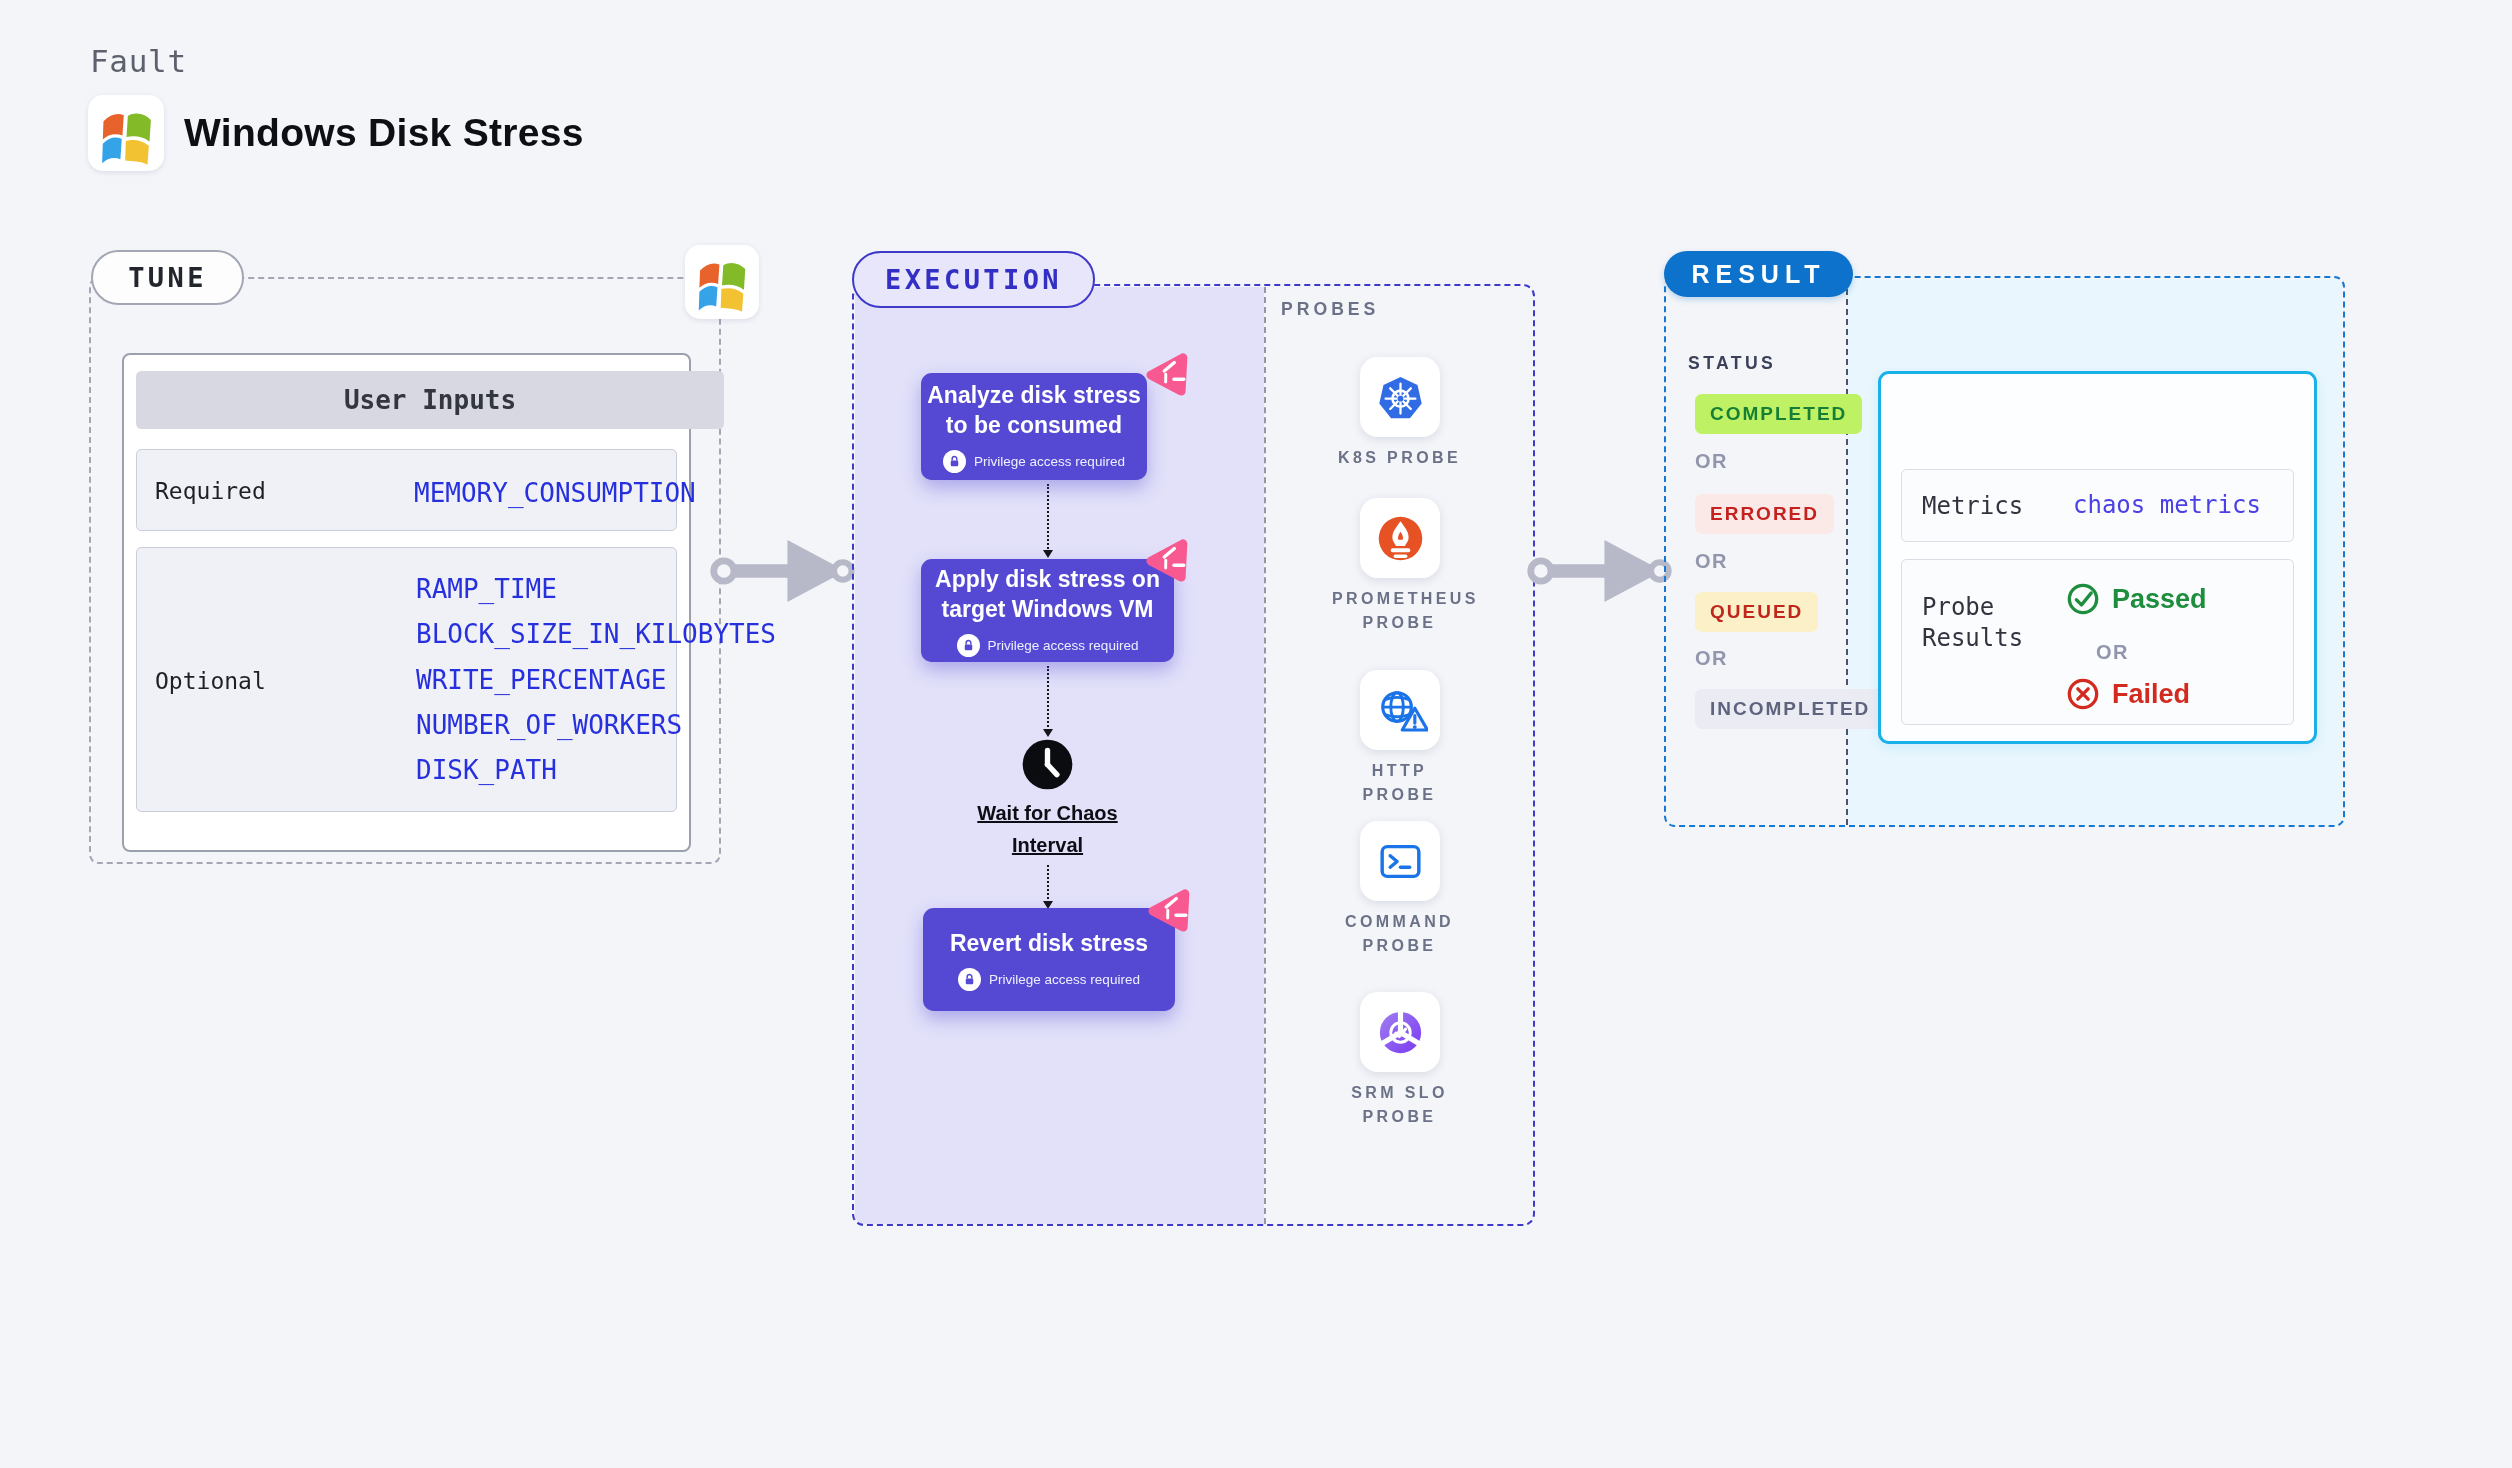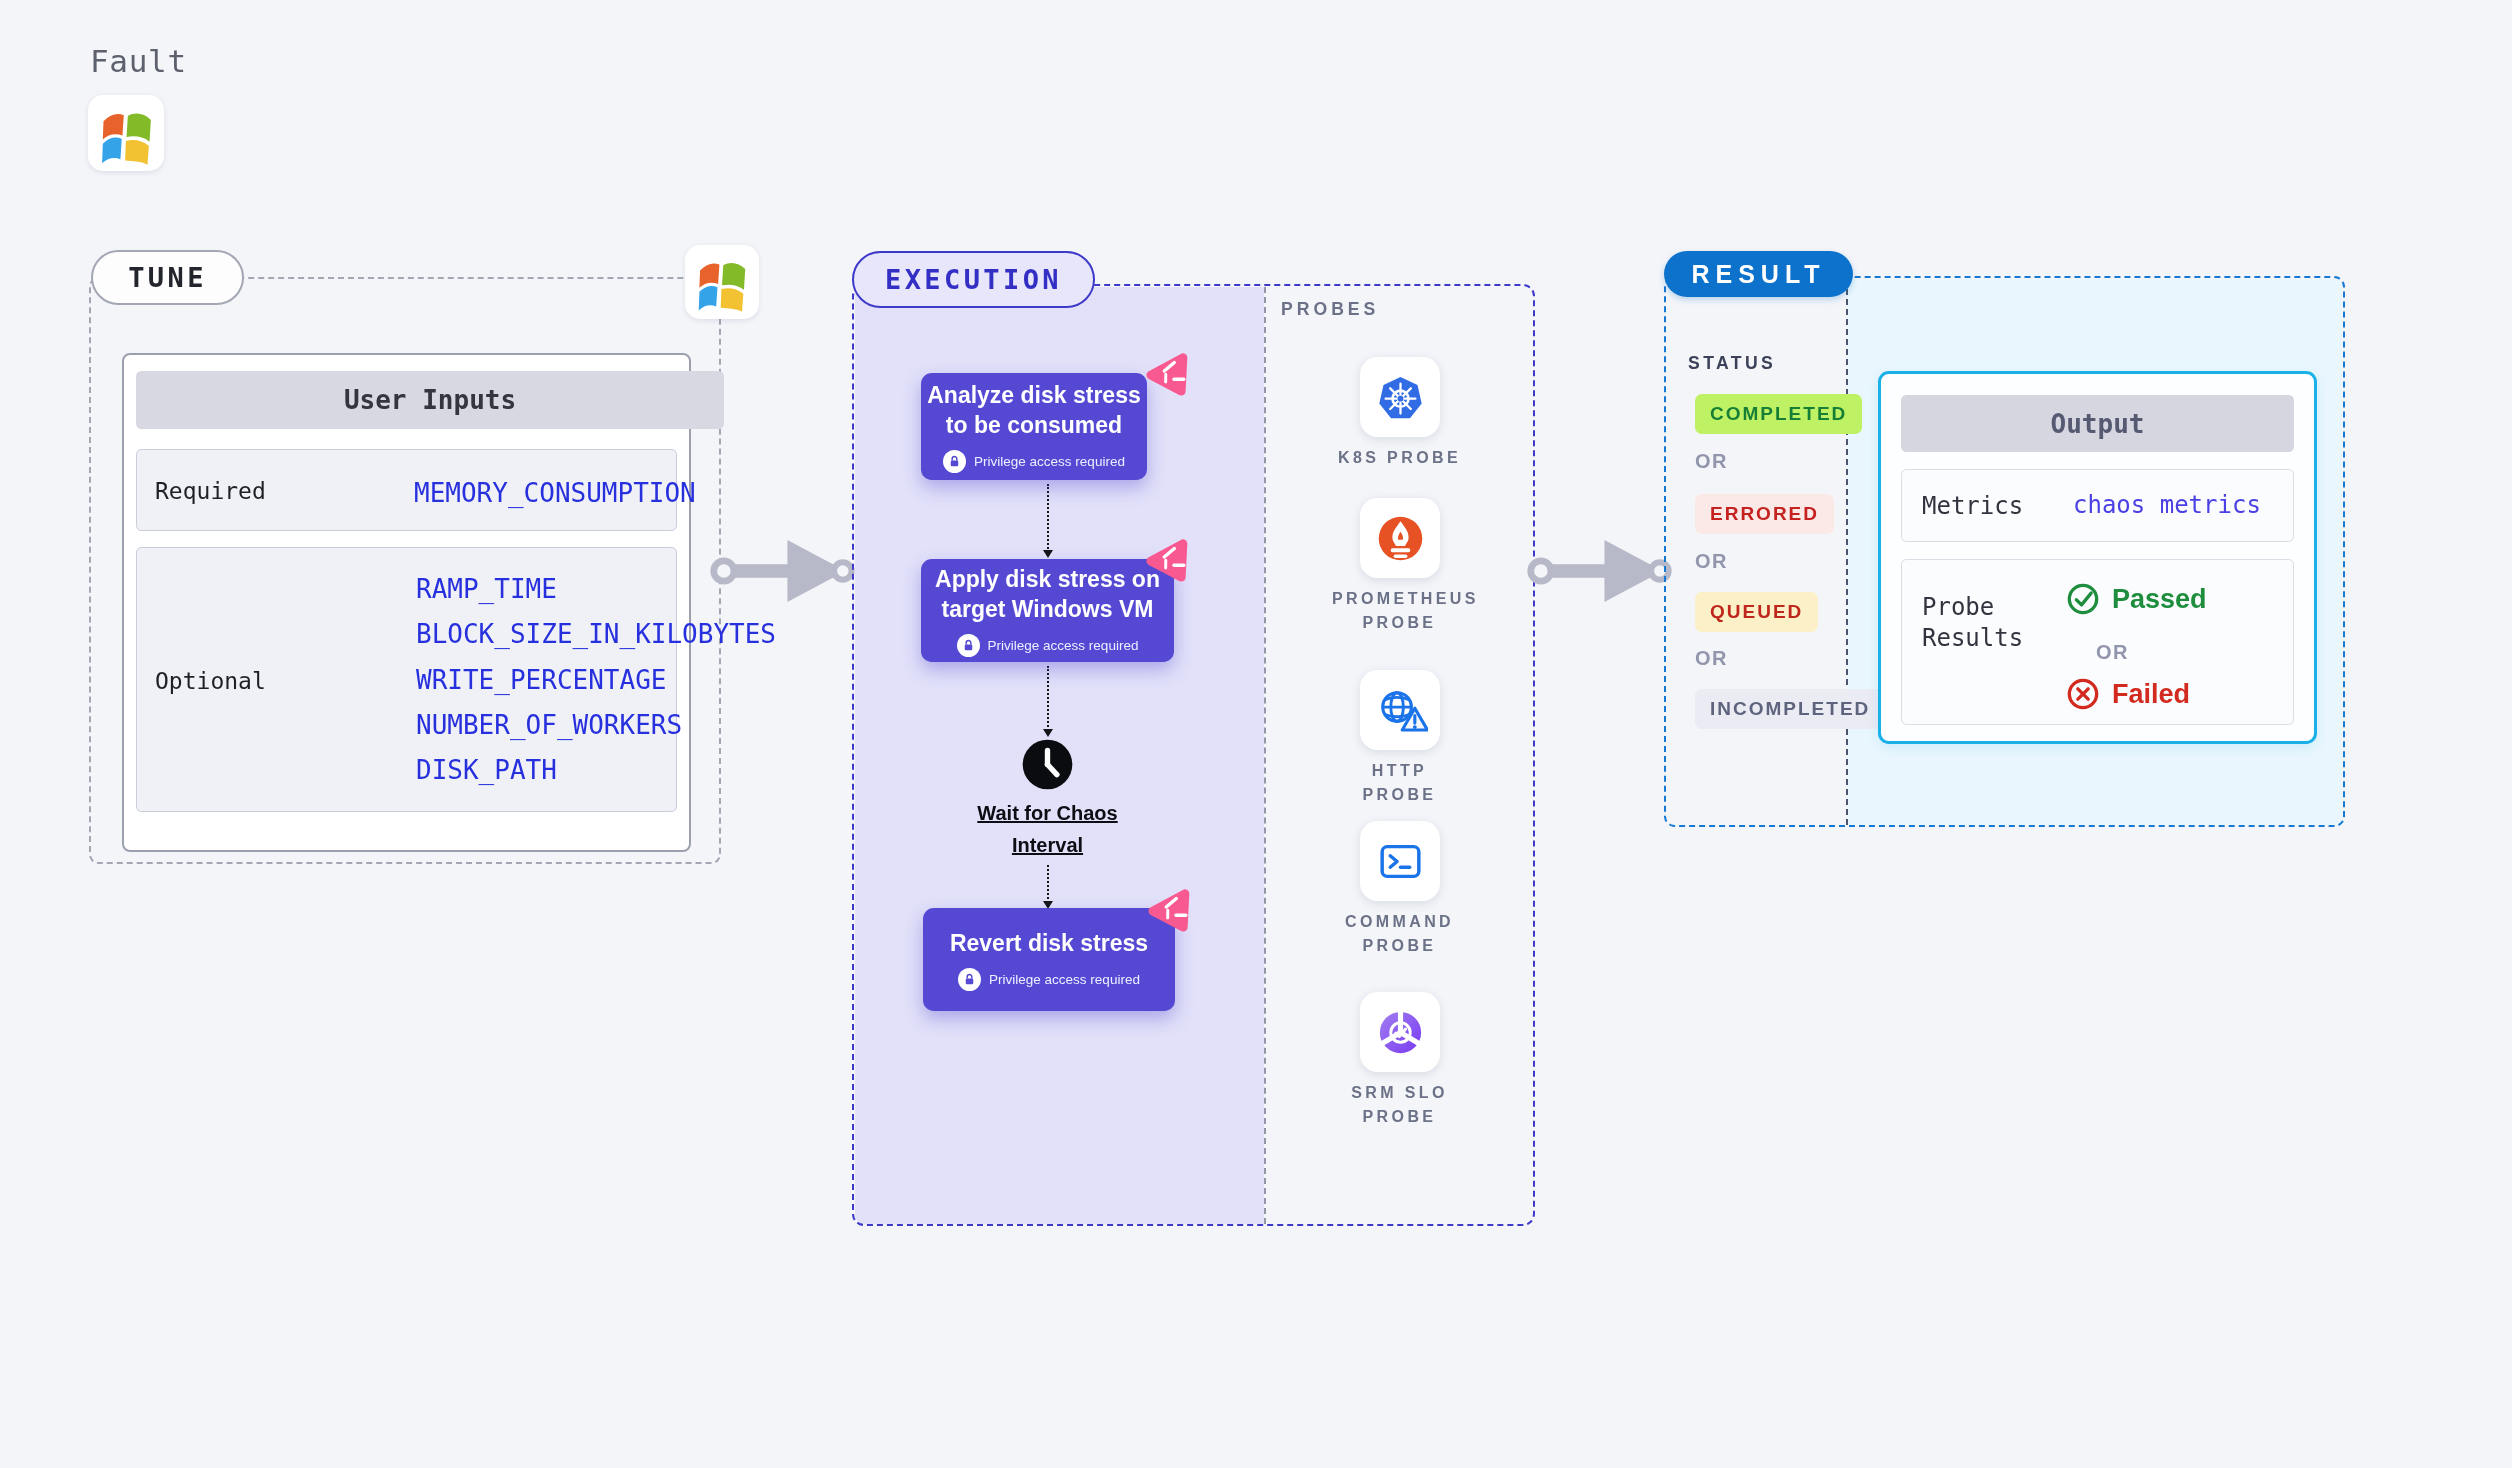--- a/index.html
+++ b/index.html
@@ -108,20 +108,21 @@
       </g>
     </defs>
   </svg>
 
   <div class="abs fault-label" style="left:90px; top:43px;">Fault</div>
   <div class="abs win-tile" style="left:88px; top:95px; width:76px; height:76px;">
     <svg width="65" height="65" viewBox="0 0 96 96">
         <use href="#winlogo"></use>
       </svg>
   </div>
+  <div class="abs page-title" style="left:184px; top:111px;">Windows Disk Stress</div>
 
   <div class="abs tune-box" style="left:89px; top:277px; width:632px; height:587px;"></div>
   <div class="abs pill pill-tune" style="left:91px; top:250px; width:153px; height:55px;">
     <span>TUNE</span>
   </div>
   <div class="abs win-tile" style="left:685px; top:245px; width:74px; height:74px; z-index:5;">
     <svg width="62" height="62" viewBox="0 0 96 96">
         <use href="#winlogo"></use>
       </svg>
   </div>
@@ -288,23 +289,20 @@
   <div class="abs status-title" style="left:1688px; top:353px;">STATUS</div>
   <div class="abs badge badge-completed" style="left:1695px; top:394px;">COMPLETED</div>
   <div class="abs or-text" style="left:1695px; top:450px;">OR</div>
   <div class="abs badge badge-errored" style="left:1695px; top:494px;">ERRORED</div>
   <div class="abs or-text" style="left:1695px; top:550px;">OR</div>
   <div class="abs badge badge-queued" style="left:1695px; top:592px;">QUEUED</div>
   <div class="abs or-text" style="left:1695px; top:647px;">OR</div>
   <div class="abs badge badge-incompleted" style="left:1695px; top:689px;">INCOMPLETED</div>
 
   <div class="abs output-box" style="left:1878px; top:371px; width:439px; height:373px;"></div>
-  <div class="abs output-head" style="left:1901px; top:395px; width:393px; height:57px;">
-    <span>Output</span>
-  </div>
 
   <div class="abs output-row" style="left:1901px; top:469px; width:393px; height:73px;"></div>
   <div class="abs cell-label" style="left:1922px; top:491px;">Metrics</div>
   <div class="abs metrics-value" style="left:2073px; top:491px;">chaos metrics</div>
 
   <div class="abs output-row" style="left:1901px; top:559px; width:393px; height:166px;"></div>
   <div class="abs cell-label" style="left:1922px; top:592px;">
     <div>Probe</div>
     <div>Results</div>
   </div>

